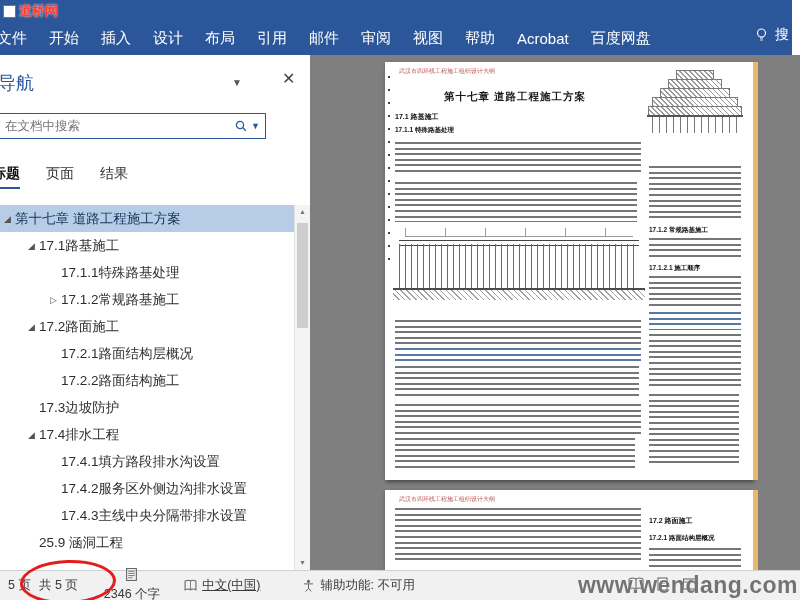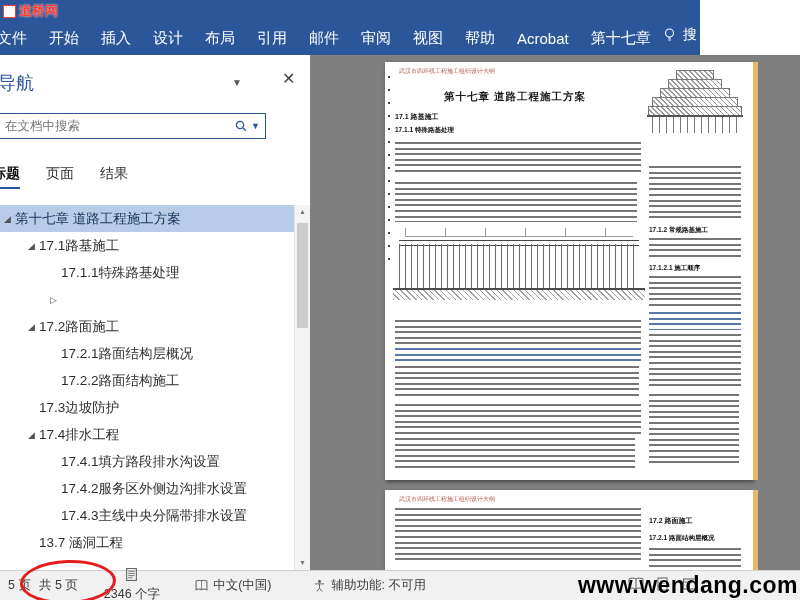--- a/index.html
+++ b/index.html
@@ -1,20 +1,20 @@
 <!DOCTYPE html>
 <html><head>
 <meta charset="utf-8">
 <style>
   html,body{margin:0;padding:0;}
   body{width:800px;height:600px;position:relative;overflow:hidden;background:#fff;
        font-family:"Liberation Sans","DejaVu Sans",sans-serif;}
 
   
-  .ribbon{position:absolute;left:0;top:0;width:700px;height:55px;background:#2b579a;}
+  .ribbon{position:absolute;left:0;top:0;width:792px;height:55px;background:#2b579a;}
   .ribbon-tabs{position:absolute;left:-14px;bottom:2px;height:30px;display:flex;align-items:center;}
   .ribbon-tab{color:#fff;font-size:15px;padding:0 11px;white-space:nowrap;cursor:default;}
   .app-logo{position:absolute;left:3px;top:2px;color:#ff3b30;font-size:13px;font-weight:bold;
             text-shadow:0 0 2px rgba(255,255,255,.9);display:flex;align-items:center;gap:3px;z-index:5;}
   .logo-mark{width:11px;height:11px;border:1.5px solid #ff3b30;background:#fff;display:inline-block;}
   .tellme{position:absolute;right:3px;top:26px;display:flex;align-items:center;gap:6px;color:#fff;font-size:14px;}
 
   
   .navpane{position:absolute;left:0;top:55px;width:310px;height:515px;background:#fff;
            border-right:1px solid #c8c8c8;overflow:hidden;}
@@ -80,27 +80,27 @@
   .lay-piles{width:86px;margin:0 auto;height:16px;
              background:repeating-linear-gradient(90deg,#777 0 1px,transparent 1px 7px);}
 
   
   .statusbar{position:absolute;left:0;top:570px;width:800px;height:30px;background:#f1f1f1;
              border-top:1px solid #d0d0d0;display:flex;align-items:center;font-size:12.5px;
              color:#3a3a3a;padding-left:8px;box-sizing:border-box;}
   .st-item{display:flex;align-items:center;gap:5px;white-space:nowrap;}
   .st-total{margin-left:8px;}
   .st-count{margin-left:26px;flex-direction:column;}
-  .st-lang{margin-left:35px;}
+  .st-lang{margin-left:24px;text-decoration:underline;}
   .st-acc{margin-left:42px;justify-content:center;}
   .sicon{width:13px;height:13px;display:inline-block;}
   .view-icons{position:absolute;left:628px;top:577px;display:flex;gap:11px;align-items:center;}
   .vicon{width:16px;height:15px;display:inline-block;}
 
-  .watermark{position:absolute;right:2px;bottom:1px;font-size:23px;font-weight:bold;color:#000000;
+  .watermark{position:absolute;right:2px;bottom:1px;font-size:23px;font-weight:bold;color:#737373;
              z-index:35;letter-spacing:0.5px;text-shadow:0 0 1px #ffffff;}
   .red-ellipse{position:absolute;left:20px;top:560px;width:90px;height:38px;border:3px solid #e31d1d;
                border-radius:50%;z-index:40;transform:rotate(-2deg);pointer-events:none;}
 </style>
 </head>
 <body>
 
 <div class="ribbon">
   <div class="app-logo">
     <span class="logo-mark"></span>
@@ -111,21 +111,21 @@
     <span class="ribbon-tab">开始</span>
     <span class="ribbon-tab">插入</span>
     <span class="ribbon-tab">设计</span>
     <span class="ribbon-tab">布局</span>
     <span class="ribbon-tab">引用</span>
     <span class="ribbon-tab">邮件</span>
     <span class="ribbon-tab">审阅</span>
     <span class="ribbon-tab">视图</span>
     <span class="ribbon-tab">帮助</span>
     <span class="ribbon-tab">Acrobat</span>
-    <span class="ribbon-tab">第十七章</span>
+    <span class="ribbon-tab">百度网盘</span>
   </div>
   <div class="tellme">
     <span class="sicon" style="width:15px;height:16px;">
       <svg viewBox="0 0 14 16" width="15" height="16">
           <circle cx="7" cy="6" r="4" fill="none" stroke="#fff" stroke-width="1.1"></circle>
           <path d="M5.5 11h3M5.8 13h2.4" stroke="#fff" stroke-width="1.1" fill="none"></path>
         </svg>
     </span>
     <span>搜</span>
   </div>
@@ -162,20 +162,21 @@
       <div class="tree-item lv1">
         <span class="glyph">◢</span>
         <span>17.1路基施工</span>
       </div>
       <div class="tree-item lv2">
         <span class="glyph"></span>
         <span>17.1.1特殊路基处理</span>
       </div>
       <div class="tree-item lv2">
         <span class="glyph">▷</span>
+        <span>17.1.2常规路基施工</span>
       </div>
       <div class="tree-item lv1">
         <span class="glyph">◢</span>
         <span>17.2路面施工</span>
       </div>
       <div class="tree-item lv2">
         <span class="glyph"></span>
         <span>17.2.1路面结构层概况</span>
       </div>
       <div class="tree-item lv2">
@@ -197,21 +198,21 @@
       <div class="tree-item lv2">
         <span class="glyph"></span>
         <span>17.4.2服务区外侧边沟排水设置</span>
       </div>
       <div class="tree-item lv2">
         <span class="glyph"></span>
         <span>17.4.3主线中央分隔带排水设置</span>
       </div>
       <div class="tree-item lv1">
         <span class="glyph"></span>
-        <span>13.7 涵洞工程</span>
+        <span>25.9 涵洞工程</span>
       </div>
     </div>
   </div>
 
   <div class="nav-scrollbar">
     <div class="sb-arrow">▲</div>
     <div class="sb-thumb"></div>
     <div class="sb-arrow down">▼</div>
   </div>
 </div>

